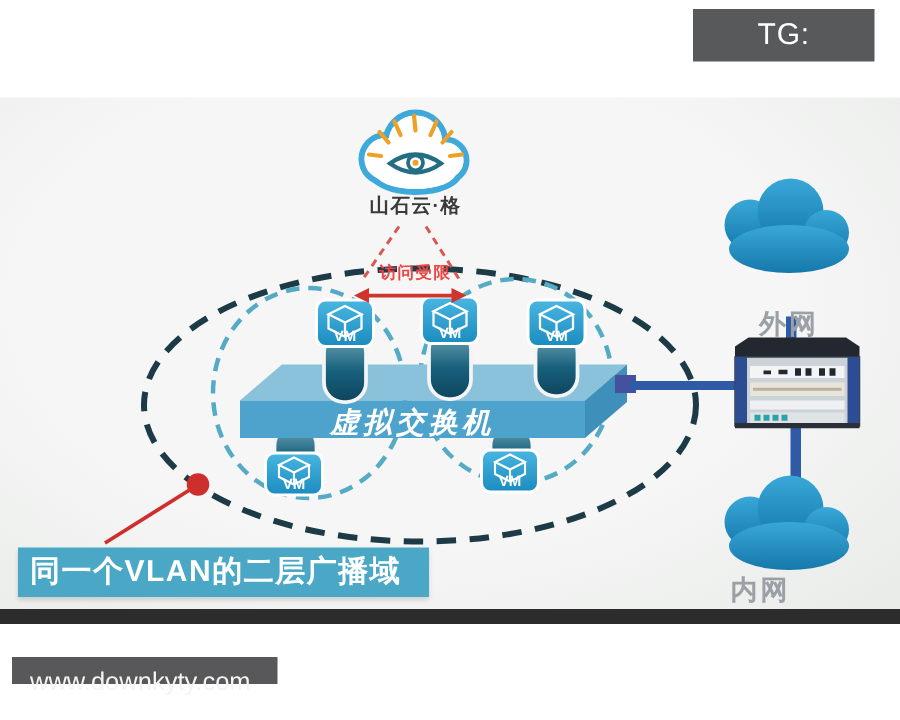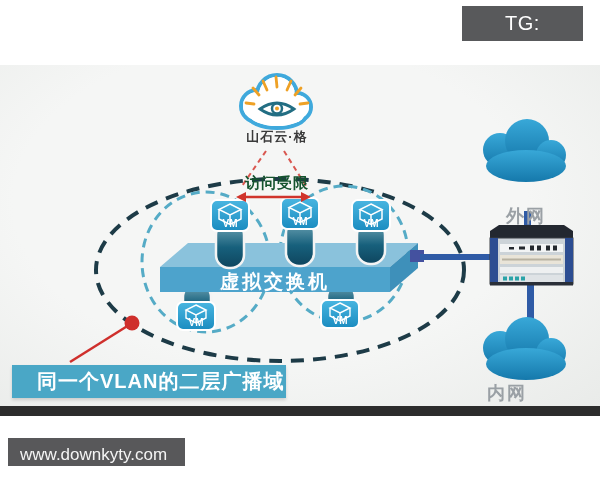--- a/index.html
+++ b/index.html
@@ -5,37 +5,37 @@
   html,body{margin:0;padding:0;}
   body{width:600px;height:480px;position:relative;background:#ffffff;overflow:hidden;
        font-family:"Liberation Sans","DejaVu Sans",sans-serif;}
   .abs{position:absolute;}
   #stage{width:600px;height:480px;position:relative;}
   #tg-badge{left:462px;top:6px;width:121px;height:35px;background:#58595b;color:#fff;
             font-size:20px;line-height:35px;text-align:center;letter-spacing:.5px;}
   #canvas-bg{left:0;top:65px;width:600px;height:341px;
              background:radial-gradient(ellipse at 45% 40%,#f5f6f5 55%,#e9ebe9 100%);}
   #bottom-strip{left:0;top:406px;width:600px;height:10px;background:#2c2c2c;}
-  #watermark{left:8px;top:438px;width:177px;height:28px;background:#58585a;color:#f4f4f4;
+  #watermark{left:8px;top:438px;width:177px;height:18px;background:#58585a;color:#f4f4f4;
              font-size:17px;line-height:34px;padding-left:12px;box-sizing:border-box;}
   svg{position:absolute;left:0;top:0;}
   .lbl{position:absolute;white-space:nowrap;}
   #cloud-service-label{left:197px;top:128px;width:160px;text-align:center;
                        font-size:13px;font-weight:600;color:#3a3a3a;letter-spacing:1px;}
   #restriction-label{left:232px;top:174px;width:90px;text-align:center;
-                     font-size:15px;font-weight:bold;color:#14532d;letter-spacing:1px;}
+                     font-size:11px;font-weight:bold;color:#ef4444;letter-spacing:1px;}
   #vswitch-label{left:160px;top:269px;width:230px;text-align:center;color:#fff;
-                 font-size:19px;font-weight:bold;letter-spacing:3px;}
+                 font-size:19px;font-weight:bold;letter-spacing:3px;font-style:italic;}
   #extnet-label{left:487px;top:190px;width:78px;text-align:center;color:#9aa0a5;
                 font-size:18px;font-weight:600;letter-spacing:2px;margin-top:14px;}
   #intnet-label{left:487px;top:381px;width:78px;text-align:left;color:#9aa0a5;
                 font-size:18px;font-weight:600;letter-spacing:2px;}
   #broadcast-label{left:12px;top:365px;width:274px;height:33px;background:#4aa7c6;
                    color:#fff;font-size:20px;font-weight:bold;line-height:33px;
-                   padding-left:25px;box-sizing:border-box;letter-spacing:1px;
+                   padding-left:8px;box-sizing:border-box;letter-spacing:1px;
                    box-shadow:0 2px 3px rgba(0,0,0,.15);}
   text.vmtxt{font-family:"Liberation Sans","DejaVu Sans",sans-serif;font-size:10px;
              font-weight:bold;fill:#ffffff;}
 </style>
 </head>
 <body>
 
 <div id="stage">
 
   <div id="canvas-bg" class="abs"></div>

